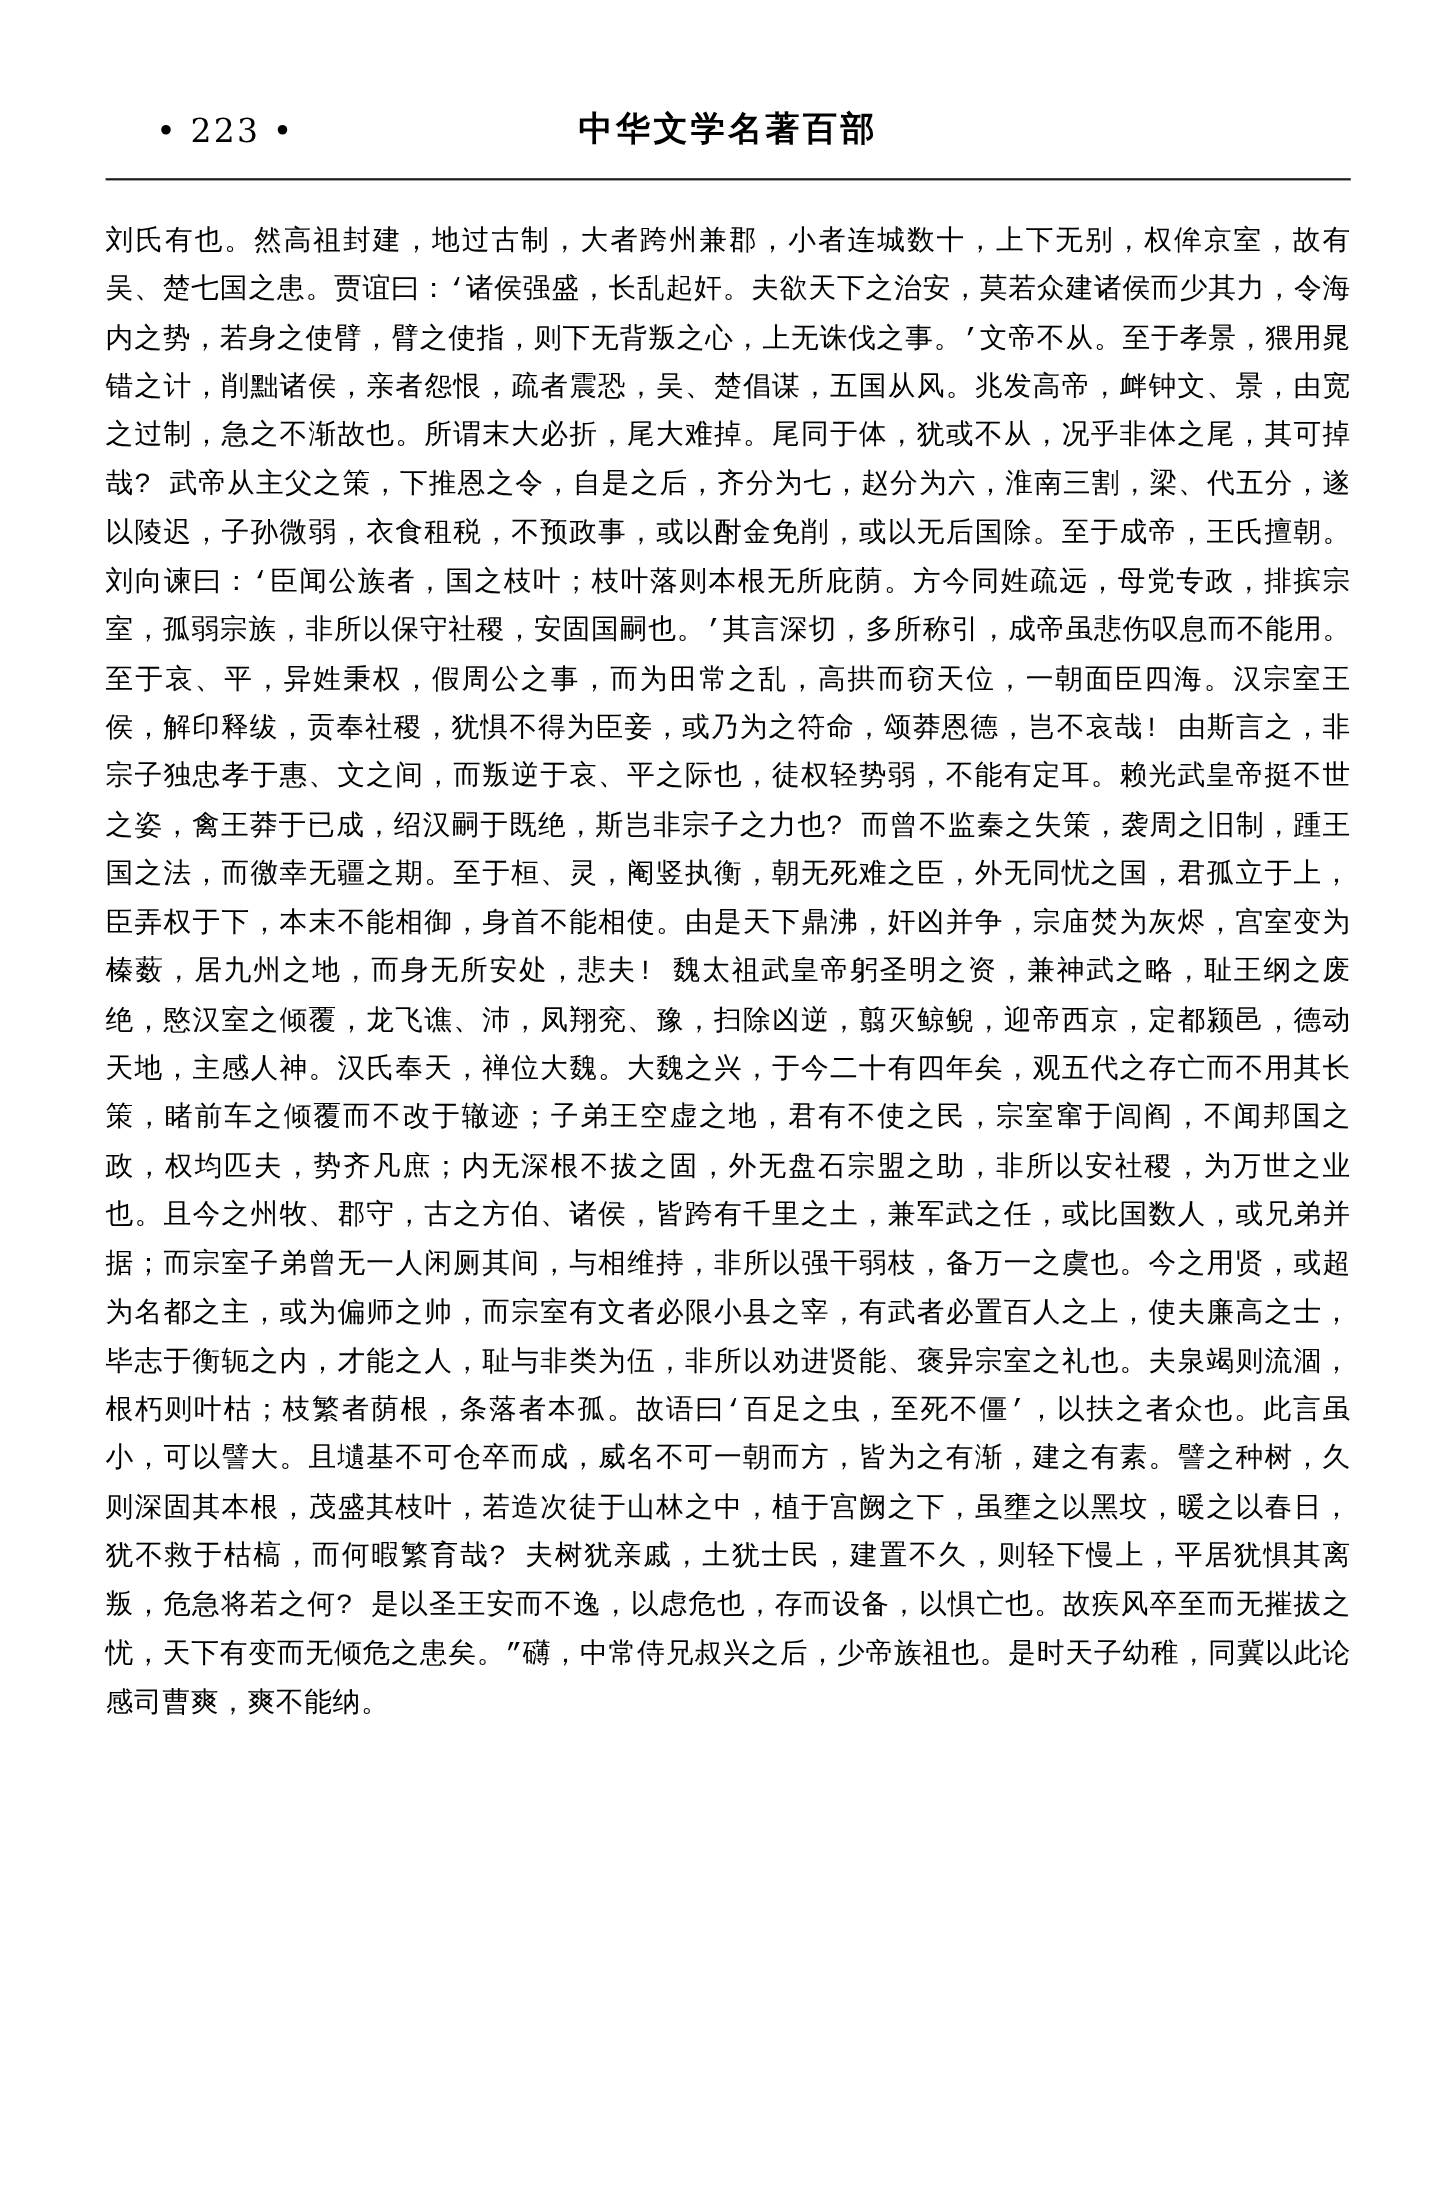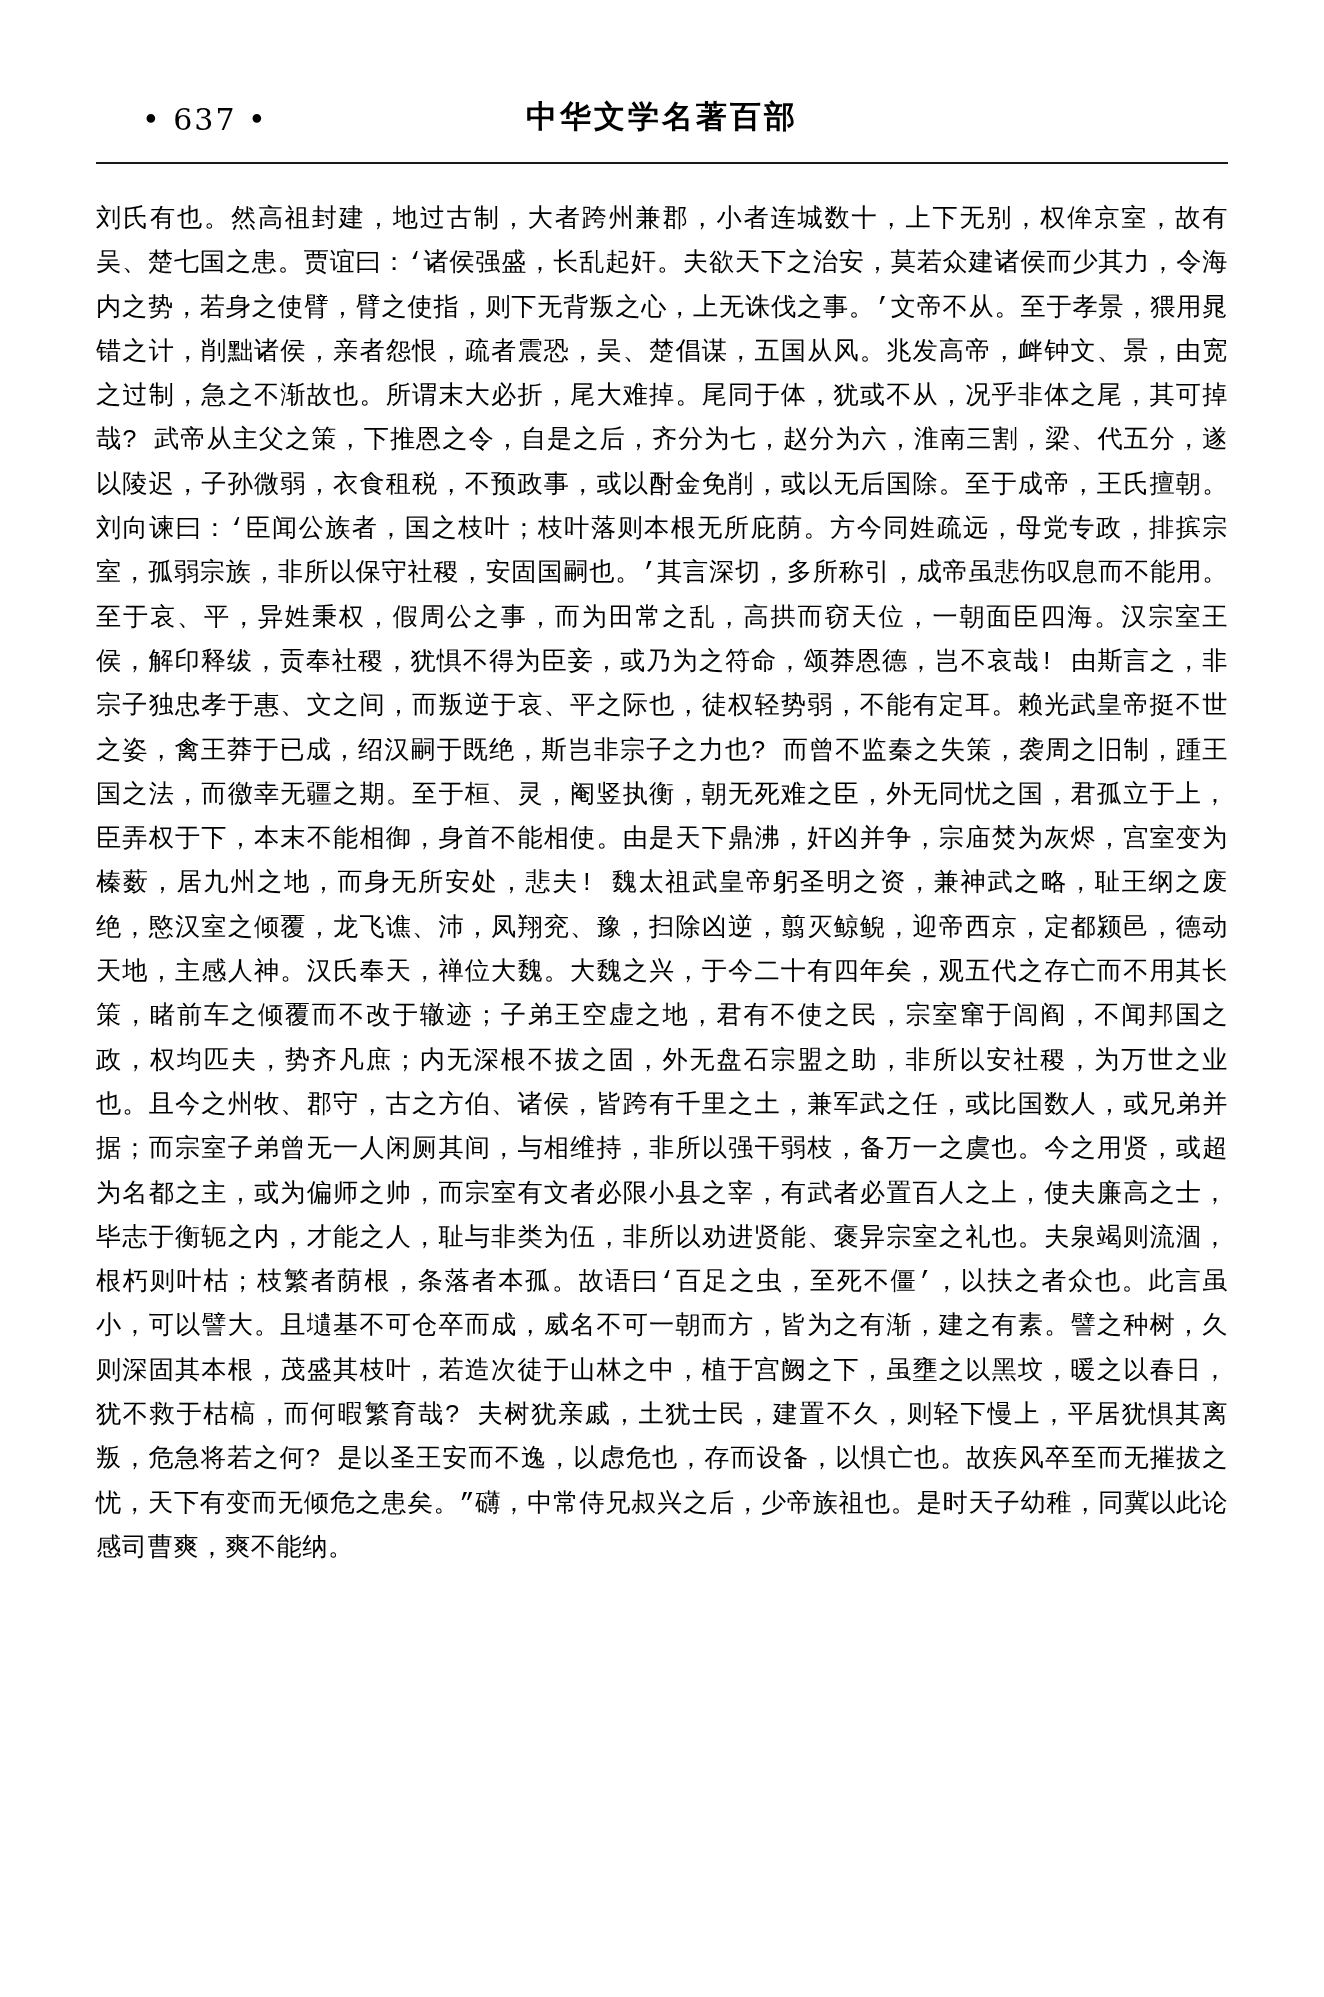--- a/index.html
+++ b/index.html
@@ -78,21 +78,21 @@
     text-align-last: left;
   }
 </style>
 </head>
 <body>
 
 <div class="page">
 
   <div class="header">
     <div class="header-inner">
-      <div class="folio">• 637 •</div>
+      <div class="folio">• 223 •</div>
       <div class="book-title">中华文学名著百部</div>
     </div>
   </div>
 
   <div class="rule"></div>
 
   <div class="body-text">
     <p>刘氏有也。然高祖封建，地过古制，大者跨州兼郡，小者连城数十，上下无别，权侔京室，故有吴、楚七国之患。贾谊曰：‘诸侯强盛，长乱起奸。夫欲天下之治安，莫若众建诸侯而少其力，令海内之势，若身之使臂，臂之使指，则下无背叛之心，上无诛伐之事。’文帝不从。至于孝景，猥用晁错之计，削黜诸侯，亲者怨恨，疏者震恐，吴、楚倡谋，五国从风。兆发高帝，衅钟文、景，由宽之过制，急之不渐故也。所谓末大必折，尾大难掉。尾同于体，犹或不从，况乎非体之尾，其可掉哉? 武帝从主父之策，下推恩之令，自是之后，齐分为七，赵分为六，淮南三割，梁、代五分，遂以陵迟，子孙微弱，衣食租税，不预政事，或以酎金免削，或以无后国除。至于成帝，王氏擅朝。刘向谏曰：‘臣闻公族者，国之枝叶；枝叶落则本根无所庇荫。方今同姓疏远，母党专政，排摈宗室，孤弱宗族，非所以保守社稷，安固国嗣也。’其言深切，多所称引，成帝虽悲伤叹息而不能用。至于哀、平，异姓秉权，假周公之事，而为田常之乱，高拱而窃天位，一朝面臣四海。汉宗室王侯，解印释绂，贡奉社稷，犹惧不得为臣妾，或乃为之符命，颂莽恩德，岂不哀哉! 由斯言之，非宗子独忠孝于惠、文之间，而叛逆于哀、平之际也，徒权轻势弱，不能有定耳。赖光武皇帝挺不世之姿，禽王莽于已成，绍汉嗣于既绝，斯岂非宗子之力也? 而曾不监秦之失策，袭周之旧制，踵王国之法，而徼幸无疆之期。至于桓、灵，阉竖执衡，朝无死难之臣，外无同忧之国，君孤立于上，臣弄权于下，本末不能相御，身首不能相使。由是天下鼎沸，奸凶并争，宗庙焚为灰烬，宫室变为榛薮，居九州之地，而身无所安处，悲夫! 魏太祖武皇帝躬圣明之资，兼神武之略，耻王纲之废绝，愍汉室之倾覆，龙飞谯、沛，凤翔兖、豫，扫除凶逆，翦灭鲸鲵，迎帝西京，定都颍邑，德动天地，主感人神。汉氏奉天，禅位大魏。大魏之兴，于今二十有四年矣，观五代之存亡而不用其长策，睹前车之倾覆而不改于辙迹；子弟王空虚之地，君有不使之民，宗室窜于闾阎，不闻邦国之政，权均匹夫，势齐凡庶；内无深根不拔之固，外无盘石宗盟之助，非所以安社稷，为万世之业也。且今之州牧、郡守，古之方伯、诸侯，皆跨有千里之土，兼军武之任，或比国数人，或兄弟并据；而宗室子弟曾无一人闲厕其间，与相维持，非所以强干弱枝，备万一之虞也。今之用贤，或超为名都之主，或为偏师之帅，而宗室有文者必限小县之宰，有武者必置百人之上，使夫廉高之士，毕志于衡轭之内，才能之人，耻与非类为伍，非所以劝进贤能、褒异宗室之礼也。夫泉竭则流涸，根朽则叶枯；枝繁者荫根，条落者本孤。故语曰‘百足之虫，至死不僵’，以扶之者众也。此言虽小，可以譬大。且壝基不可仓卒而成，威名不可一朝而方，皆为之有渐，建之有素。譬之种树，久则深固其本根，茂盛其枝叶，若造次徒于山林之中，植于宫阙之下，虽壅之以黑坟，暖之以春日，犹不救于枯槁，而何暇繁育哉? 夫树犹亲戚，土犹士民，建置不久，则轻下慢上，平居犹惧其离叛，危急将若之何? 是以圣王安而不逸，以虑危也，存而设备，以惧亡也。故疾风卒至而无摧拔之忧，天下有变而无倾危之患矣。”礴，中常侍兄叔兴之后，少帝族祖也。是时天子幼稚，同冀以此论感司曹爽，爽不能纳。</p>
   </div>
 

